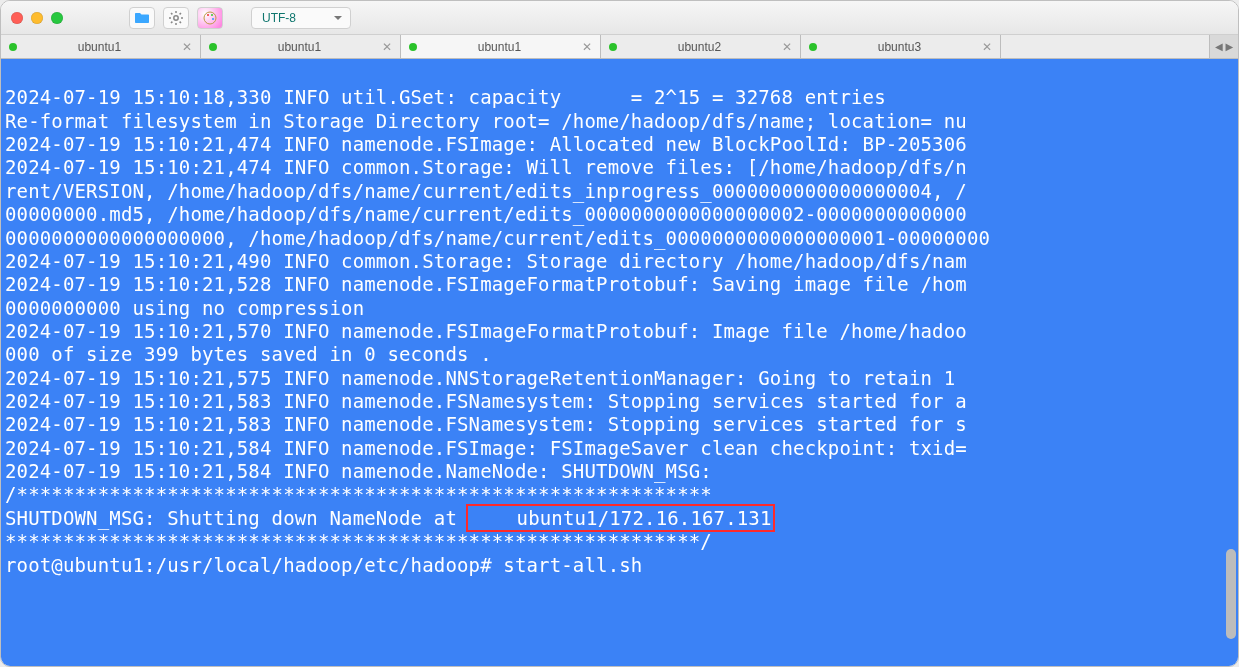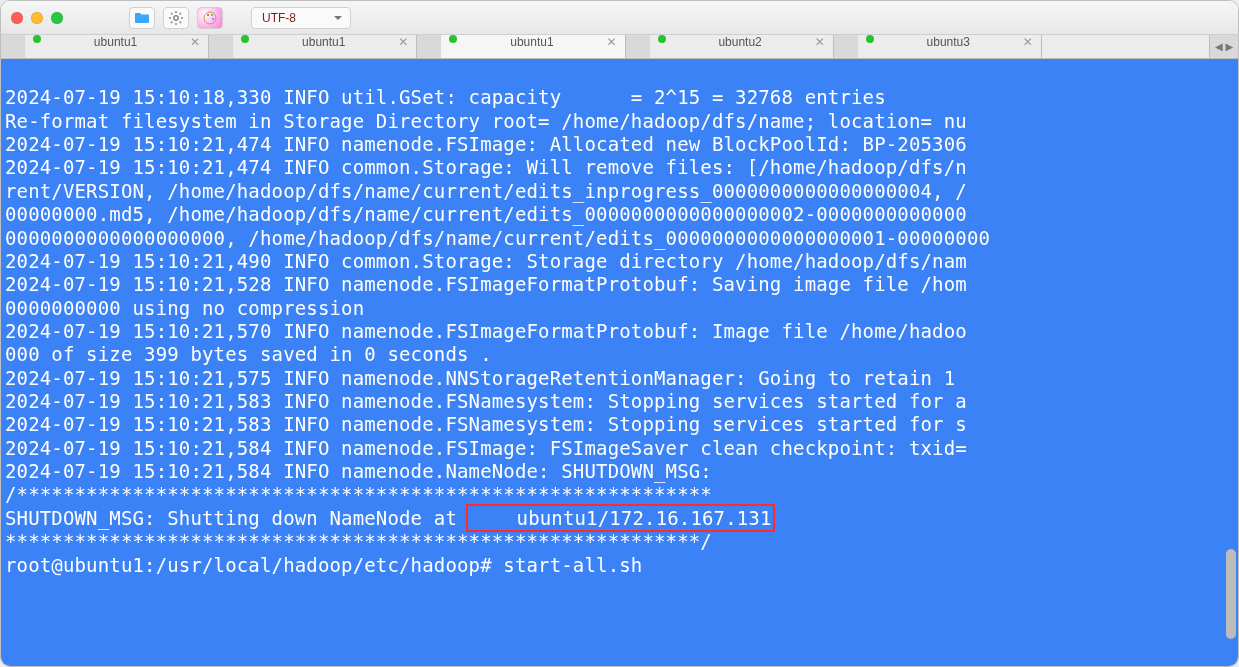--- a/index.html
+++ b/index.html
@@ -14,24 +14,24 @@
     border-bottom: 1px solid #cfcfcf; display: flex; align-items: center;
     padding: 0 10px; gap: 8px;
   }
   .traffic { display: flex; gap: 8px; margin-right: 10px; }
   .dot { width: 12px; height: 12px; border-radius: 50%; box-shadow: inset 0 0 1px rgba(0,0,0,.4); }
   .red { background: #ff5f57; } .yellow { background: #febc2e; } .green { background: #28c840; }
   .tb-icon { width: 26px; height: 22px; border: 1px solid #d0d0d0; border-radius: 4px; display: flex; align-items: center; justify-content: center; background: #fafafa; font-size: 14px; color: #666; }
   .tb-icon.folder { color: #149cff; }
   .tb-icon.gear { color: #888; }
   .tb-icon.palette { color: #e44; background: radial-gradient(circle at 30% 30%,#fff,#f7d); }
-  .encoding { margin-left: 20px; height: 22px; border: 1px solid #d0d0d0; border-radius: 4px; background: #fafafa; display: flex; align-items: center; padding: 0 20px 0 10px; font-size: 12px; color: #7f1d1d; position: relative; min-width: 100px; }
+  .encoding { margin-left: 20px; height: 22px; border: 1px solid #d0d0d0; border-radius: 4px; background: #fafafa; display: flex; align-items: center; padding: 0 20px 0 10px; font-size: 12px; color: #0f766e; position: relative; min-width: 100px; }
   .encoding::after { content: ""; position: absolute; right: 8px; top: 8px; border: 4px solid transparent; border-top-color: #777; }
   .tabbar { height: 24px; display: flex; background: #d9d9d9; border-bottom: 1px solid #bdbdbd; align-items: stretch; }
-  .tab { flex: 1; max-width: 200px; border-right: 1px solid #bdbdbd; display: flex; padding: 0 8px; gap: 8px; font-size: 12px; color: #555; background: #ececec; position: relative; margin-left: 24px; }
+  .tab { flex: 1; max-width: 200px; border-right: 1px solid #bdbdbd; display: flex; align-items: center; padding: 0 8px; gap: 8px; font-size: 12px; color: #555; background: #ececec; position: relative; }
   .tab.active { background: #f6f6f6; }
   .tab .tdot { width: 8px; height: 8px; border-radius: 50%; background: #2ac22a; flex-shrink:0;}
   .tab .tlabel { flex: 1; text-align: center; }
   .tab .tclose { color: #999; font-size: 12px; }
   .tabbar .scroll { width: 28px; display: flex; align-items: center; justify-content: center; color: #777; font-size: 10px; gap: 3px; }
   .terminal { flex: 1; background: #3b82f6; color: #fff; font-family: "Menlo","Consolas",monospace; font-size: 19px; line-height: 1.23; padding: 4px 4px 0 4px; white-space: pre; overflow: hidden; position: relative; letter-spacing: 0.15px; }
   .terminal .line { white-space: pre; }
   .hl { outline: 2px solid #ff2a2a; outline-offset: 1px; padding-left: 48px; }
   .scrollbar { position: absolute; right: 2px; top: 490px; width: 10px; height: 90px; background: #bcbcbc; border-radius: 5px; }
 </style>

